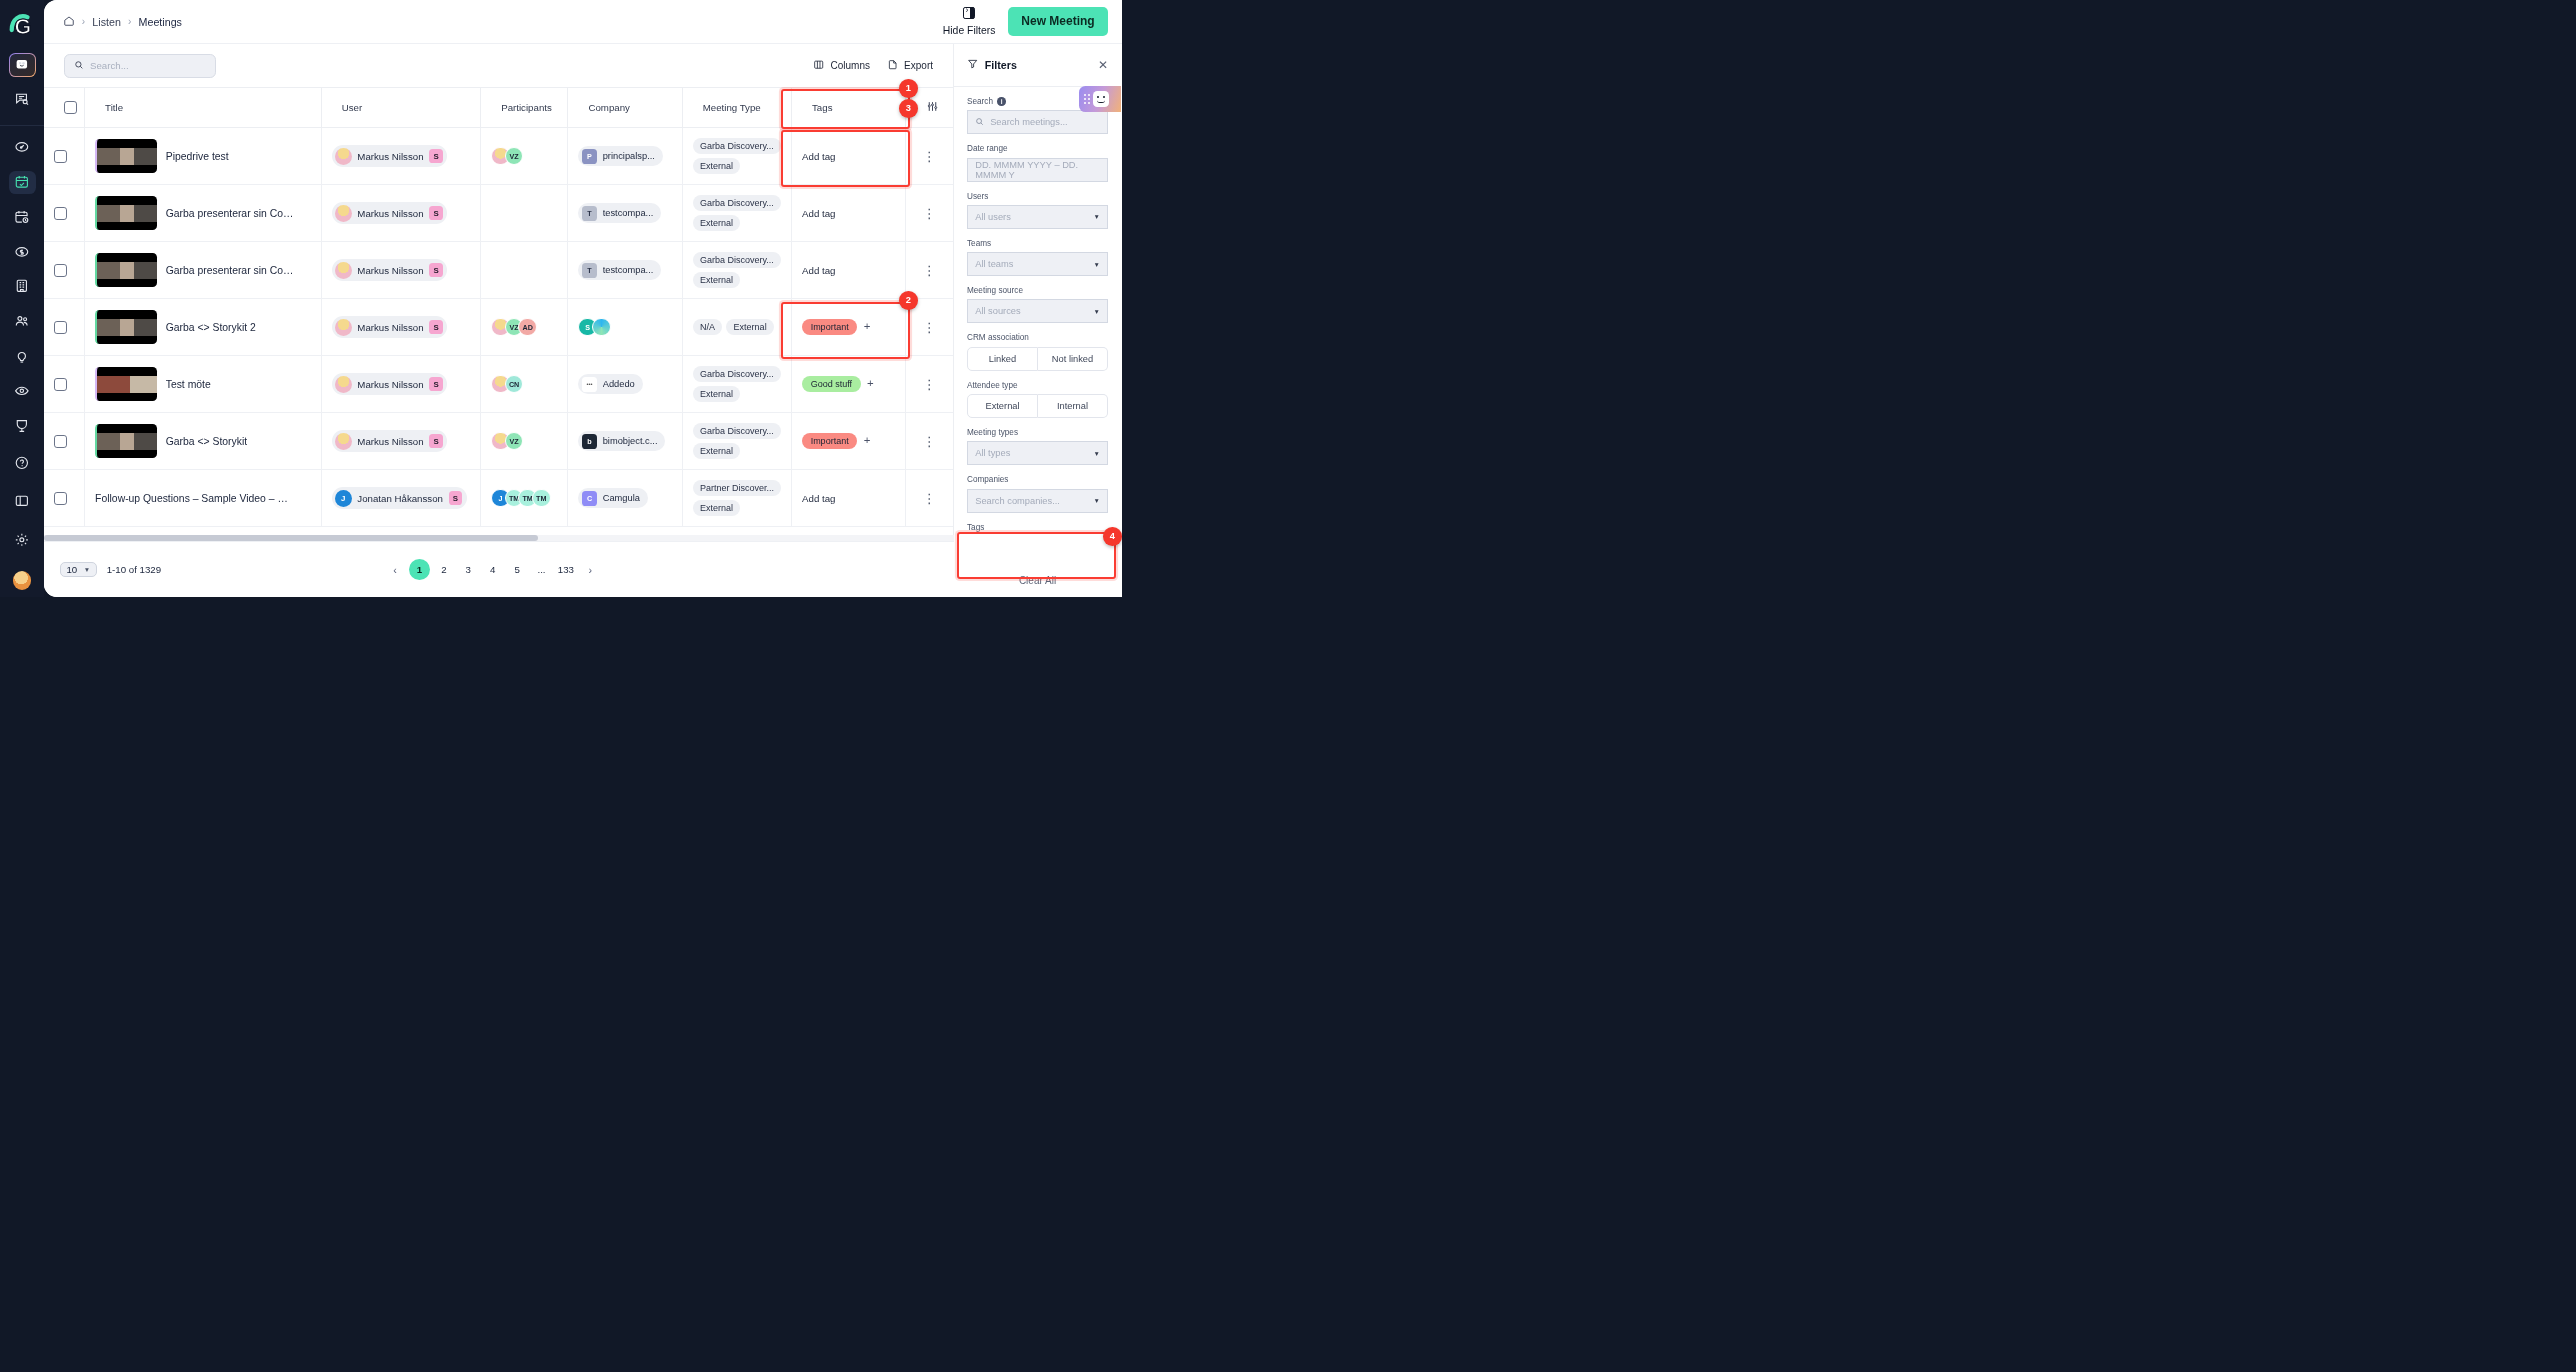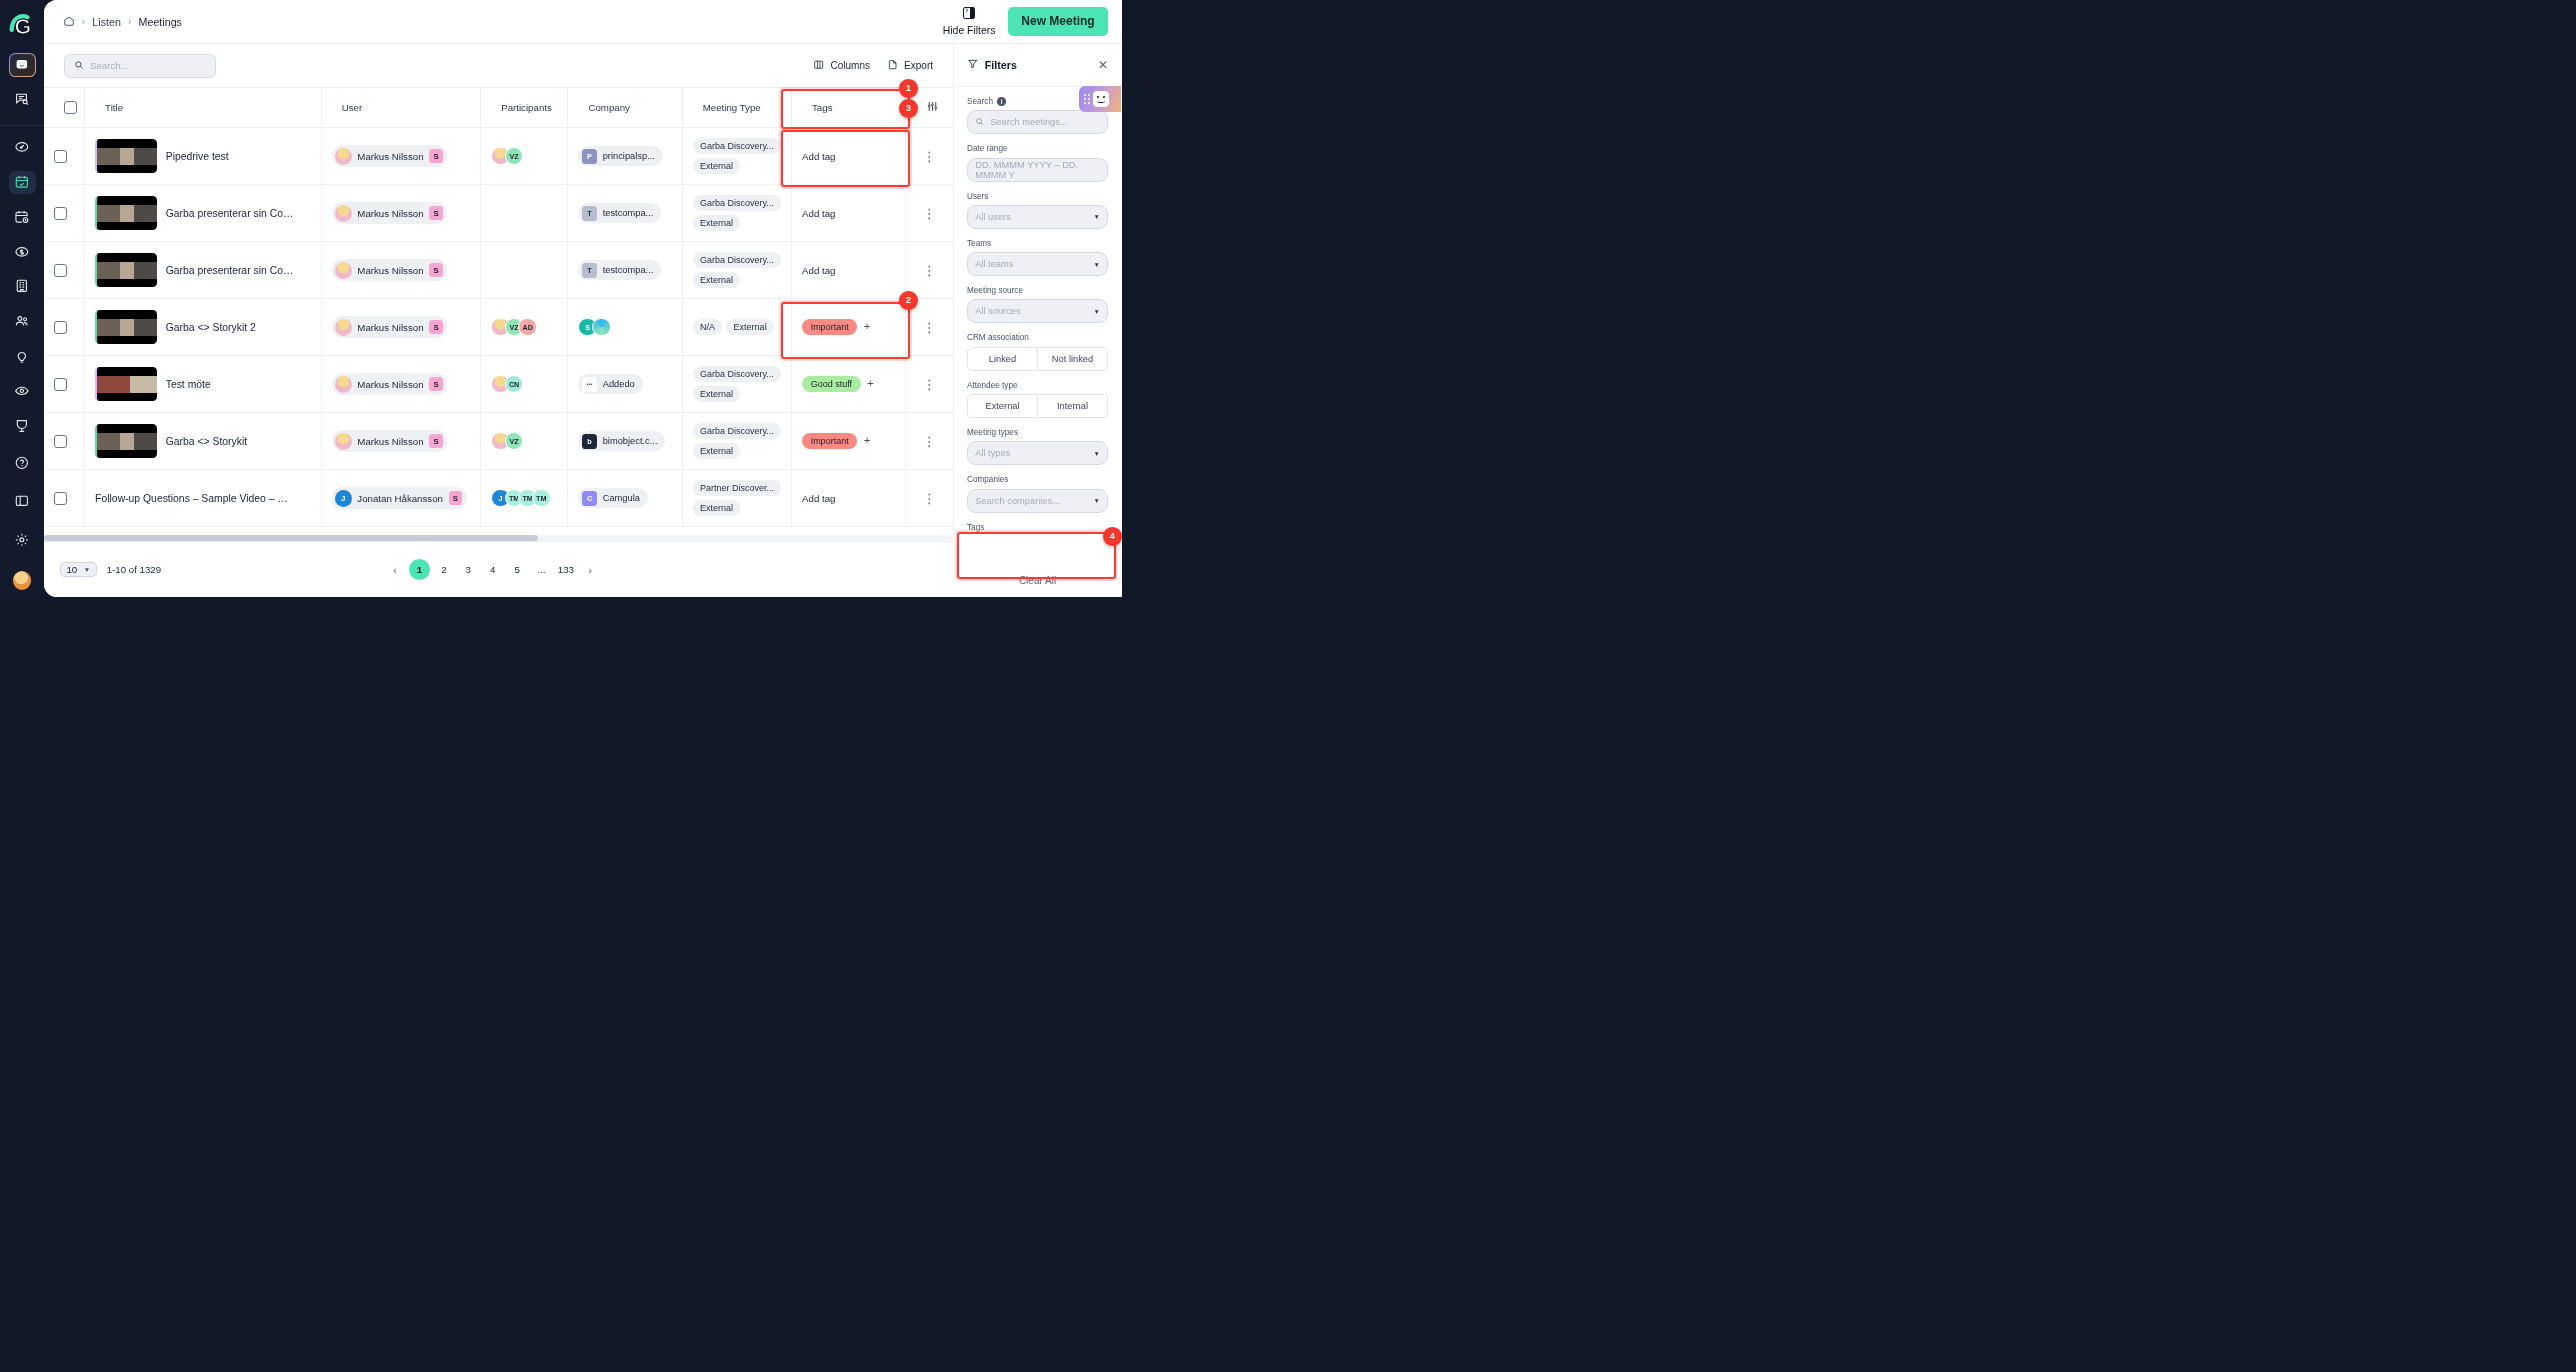--- a/index.html
+++ b/index.html
@@ -234,21 +234,21 @@
   .fhead svg { width: 11.4px; height: 11.4px; stroke: #141b2d; stroke-width: 1.7; fill: none; }
   .ftitle { font-size: 10.7px; font-weight: 700; color: #111827; }
   .fclose { margin-left: auto; font-size: 12px; color: #5a6173; cursor: pointer; line-height: 1; }
   .fbody { padding: 10px 13px 0; }
   .flabel { font-size: 8.2px; color: #4b5468; margin: 0 0 4.3px; display: flex; align-items: center; gap: 4.3px; }
   .info-dot {
     width: 8.6px; height: 8.6px; border-radius: 50%; background: #49526a; color: #fff;
     font-size: 6.4px; display: flex; align-items: center; justify-content: center; font-weight: 700;
   }
   .fctl {
-    width: 100%; height: 24px; background: #eef0f5; border: 0.7px solid #d3d8e2; border-radius: 9px;
+    width: 100%; height: 24px; background: #eef0f5; border: 0.7px solid #d3d8e2; border-radius: 0;
     display: flex; align-items: center; padding: 0 7.2px; gap: 5.7px; margin-bottom: 10px;
     font-size: 9.3px; color: #a4abba; cursor: pointer;
   }
   .fctl svg { width: 9.3px; height: 9.3px; stroke: #7c8597; stroke-width: 2; fill:none; flex:0 0 auto; }
   .fctl .car { margin-left: auto; font-size: 6.4px; color: #333b4d; }
   .seg { display: flex; width: 100%; margin-bottom: 10px; }
   .seg div {
     flex: 1; height: 24px; border: 0.7px solid #e2e5ec; display: flex; align-items: center;
     justify-content: center; font-size: 9.3px; color: #3f4759; cursor: pointer; background: #fff;
   }

